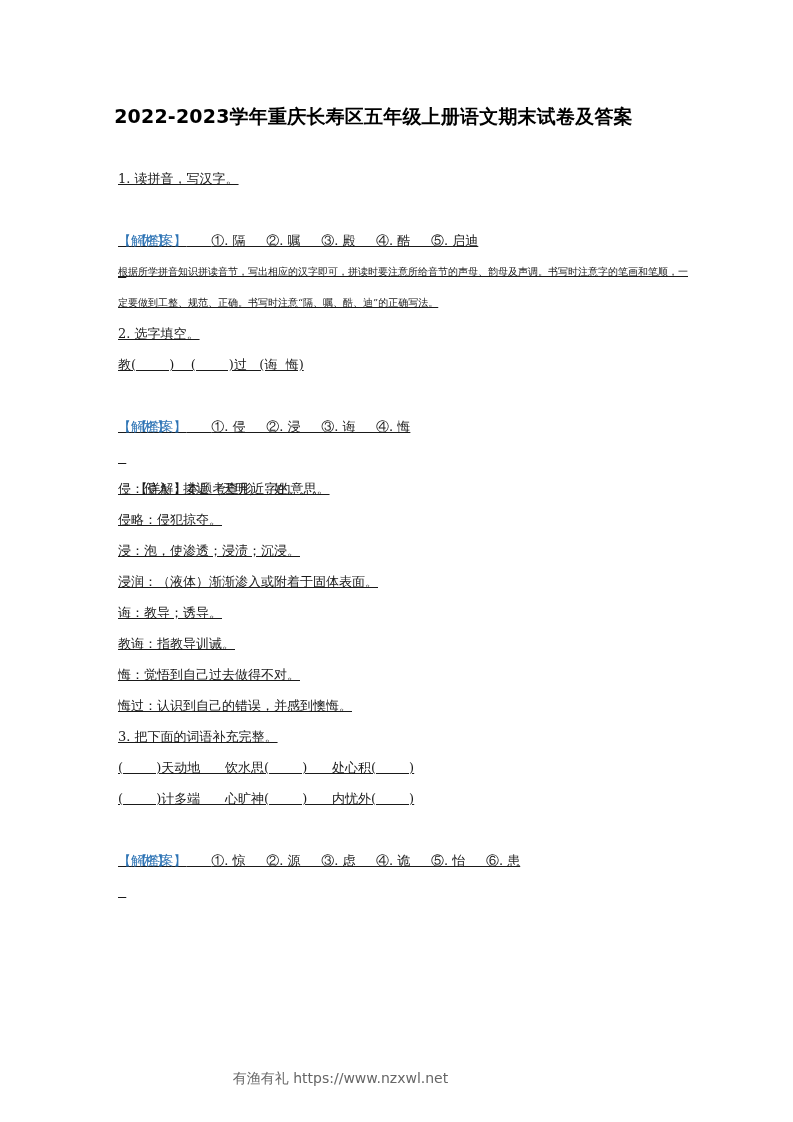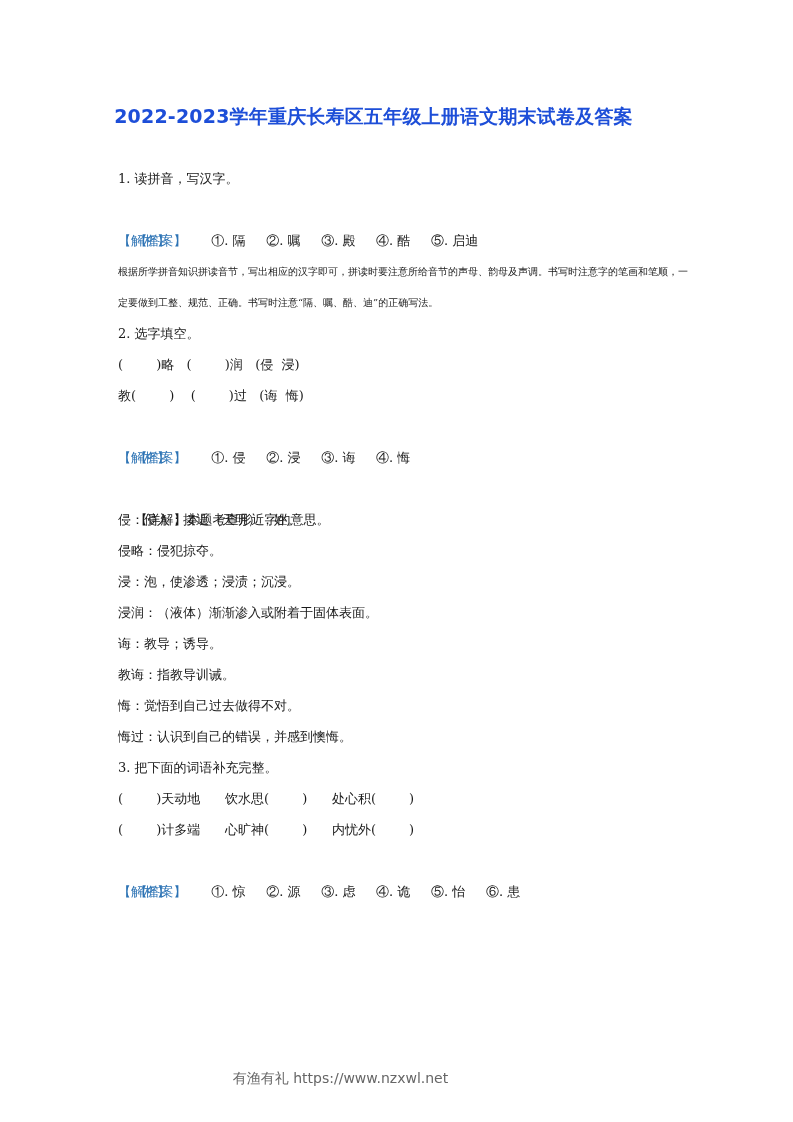--- a/index.html
+++ b/index.html
@@ -18,27 +18,28 @@
     .page-title {
       position: absolute;
       top: 104px;
       left: 0;
       width: 747px;
       text-align: center;
       font-family: "DejaVu Sans", "Liberation Sans", sans-serif;
       font-weight: bold;
       font-size: 19px;
       letter-spacing: 0.2px;
-      color: #1d4ed8;
+      color: #000000;
     }
     .content {
       position: absolute;
       left: 118px;
       top: 163px;
       width: 570px;
+      text-decoration: underline;
     }
     .line {
       font-size: 13px;
       line-height: 31px;
       height: 31px;
       white-space: pre;
     }
     .para {
       font-size: 10px;
       line-height: 31px;
@@ -66,21 +67,20 @@
 <div class="content">
 
   <div class="line">1. 读拼音，写汉字。</div>
   <div class="line">
     <span class="label">【答案】</span><span>      </span><span>①. 隔     ②. 嘱     ③. 殿     ④. 酷     ⑤. 启迪</span>
   </div>
   <div class="line label">【解析】</div>
   <div class="para">根据所学拼音知识拼读音节，写出相应的汉字即可，拼读时要注意所给音节的声母、韵母及声调。书写时注意字的笔画和笔顺，一定要做到工整、规范、正确。书写时注意“隔、嘱、酷、迪”的正确写法。</div>
 
   <div class="line">2. 选字填空。</div>
-  <div class="line">(        )略   (        )润   (侵  浸)</div>
   <div class="line">教(        )    (        )过   (诲  悔)</div>
   <div class="line">
     <span class="label">【答案】</span><span>      </span><span>①. 侵     ②. 浸     ③. 诲     ④. 悔</span>
   </div>
   <div class="line label">【解析】</div>
   <div class="line">
     <span>【详解】</span><span>本题考查形近字的意思。</span>
   </div>
   <div class="line">侵：侵入；接近（天明）；姓。</div>
   <div class="line">侵略：侵犯掠夺。</div>

